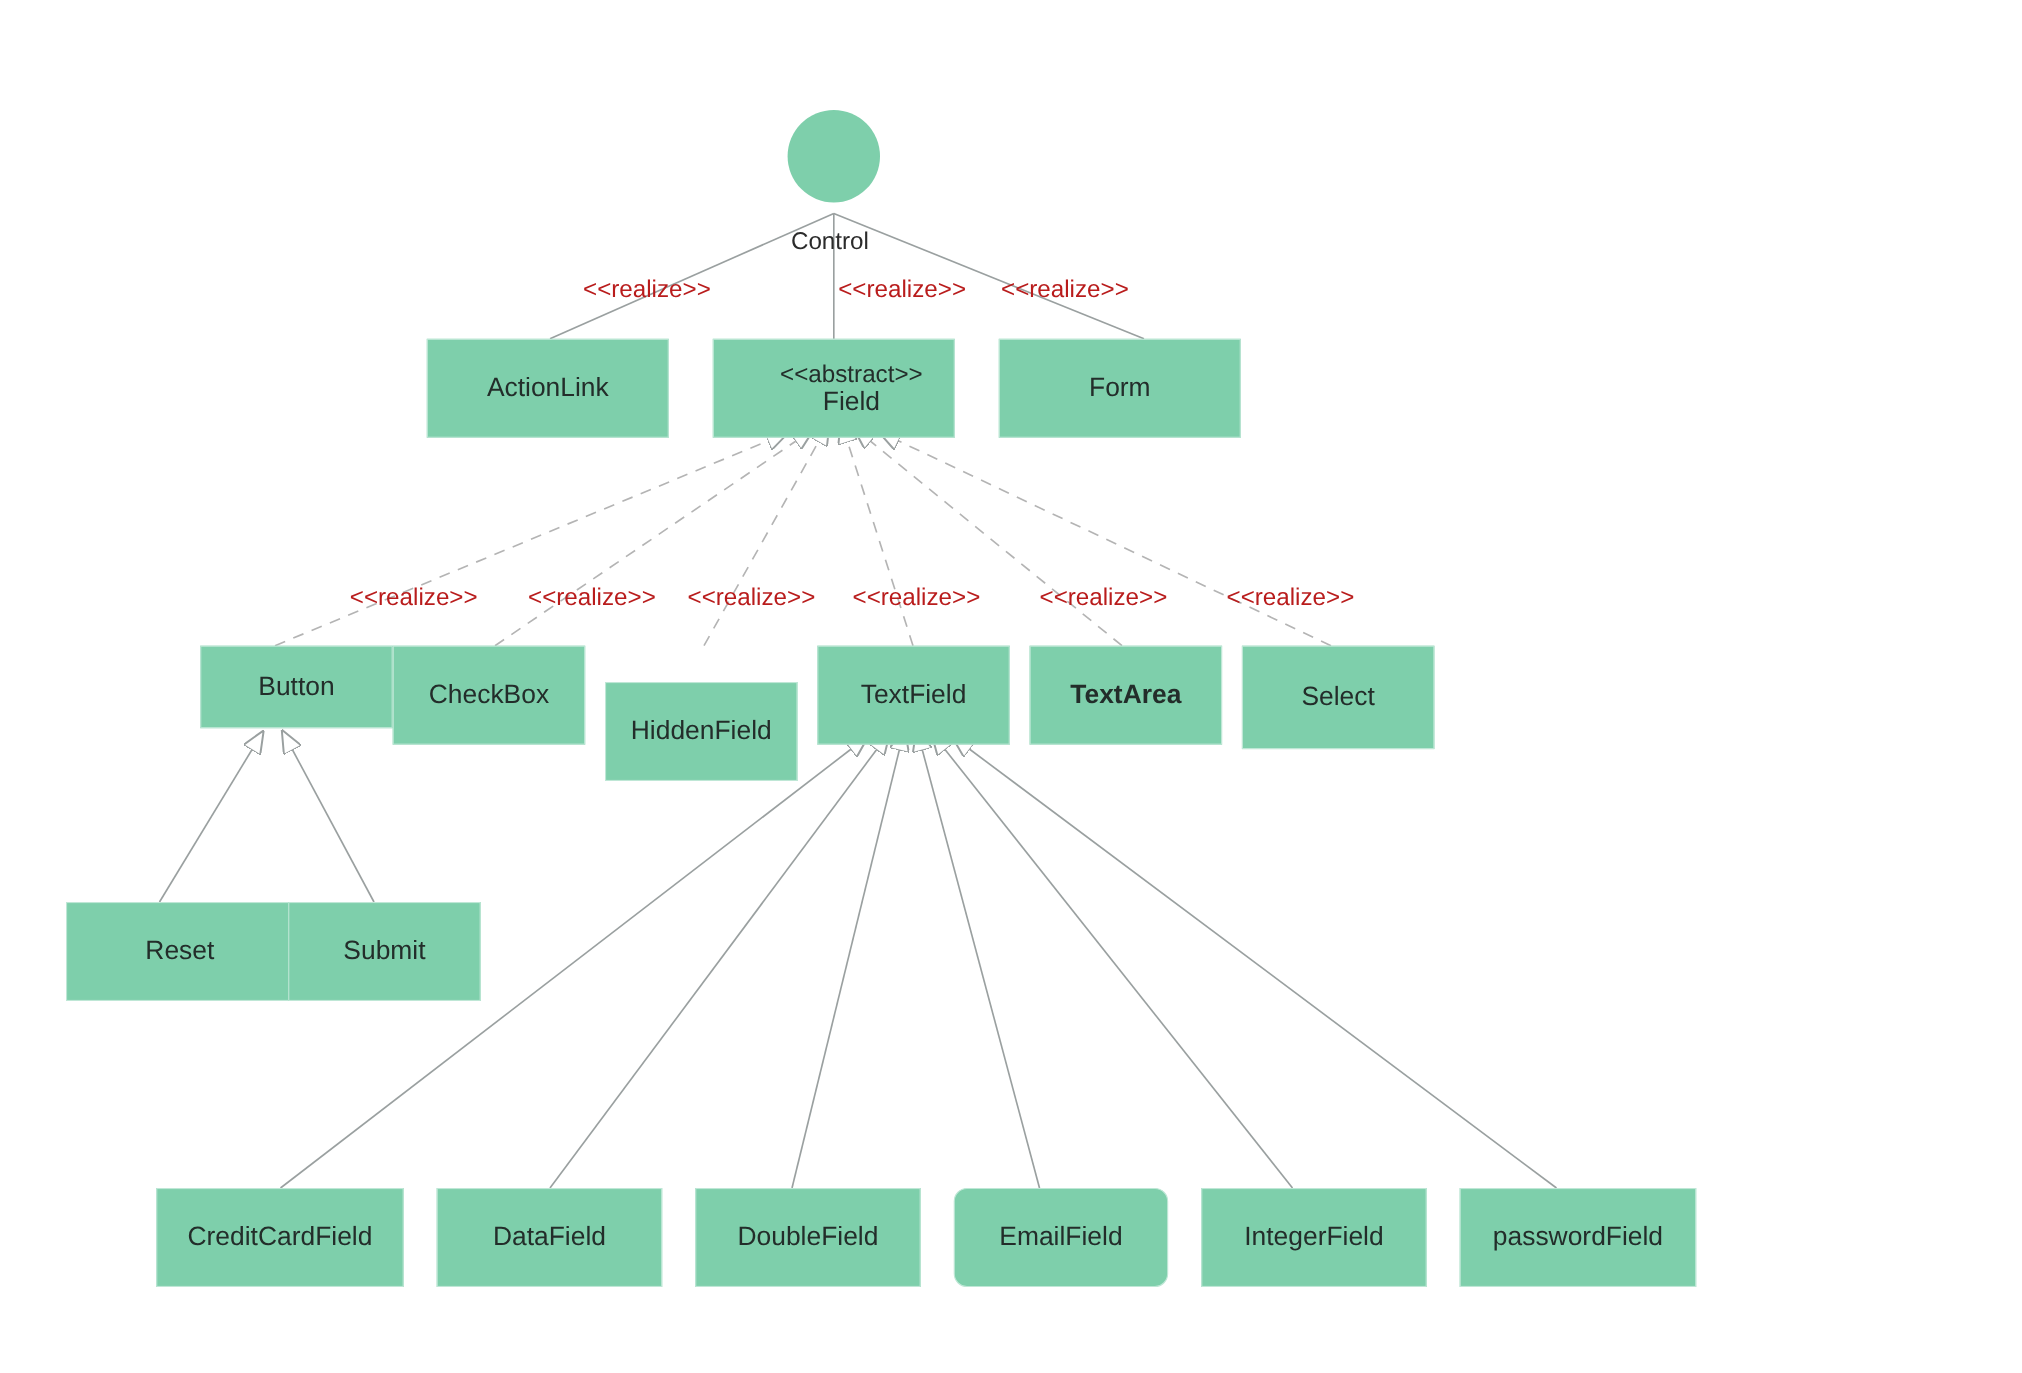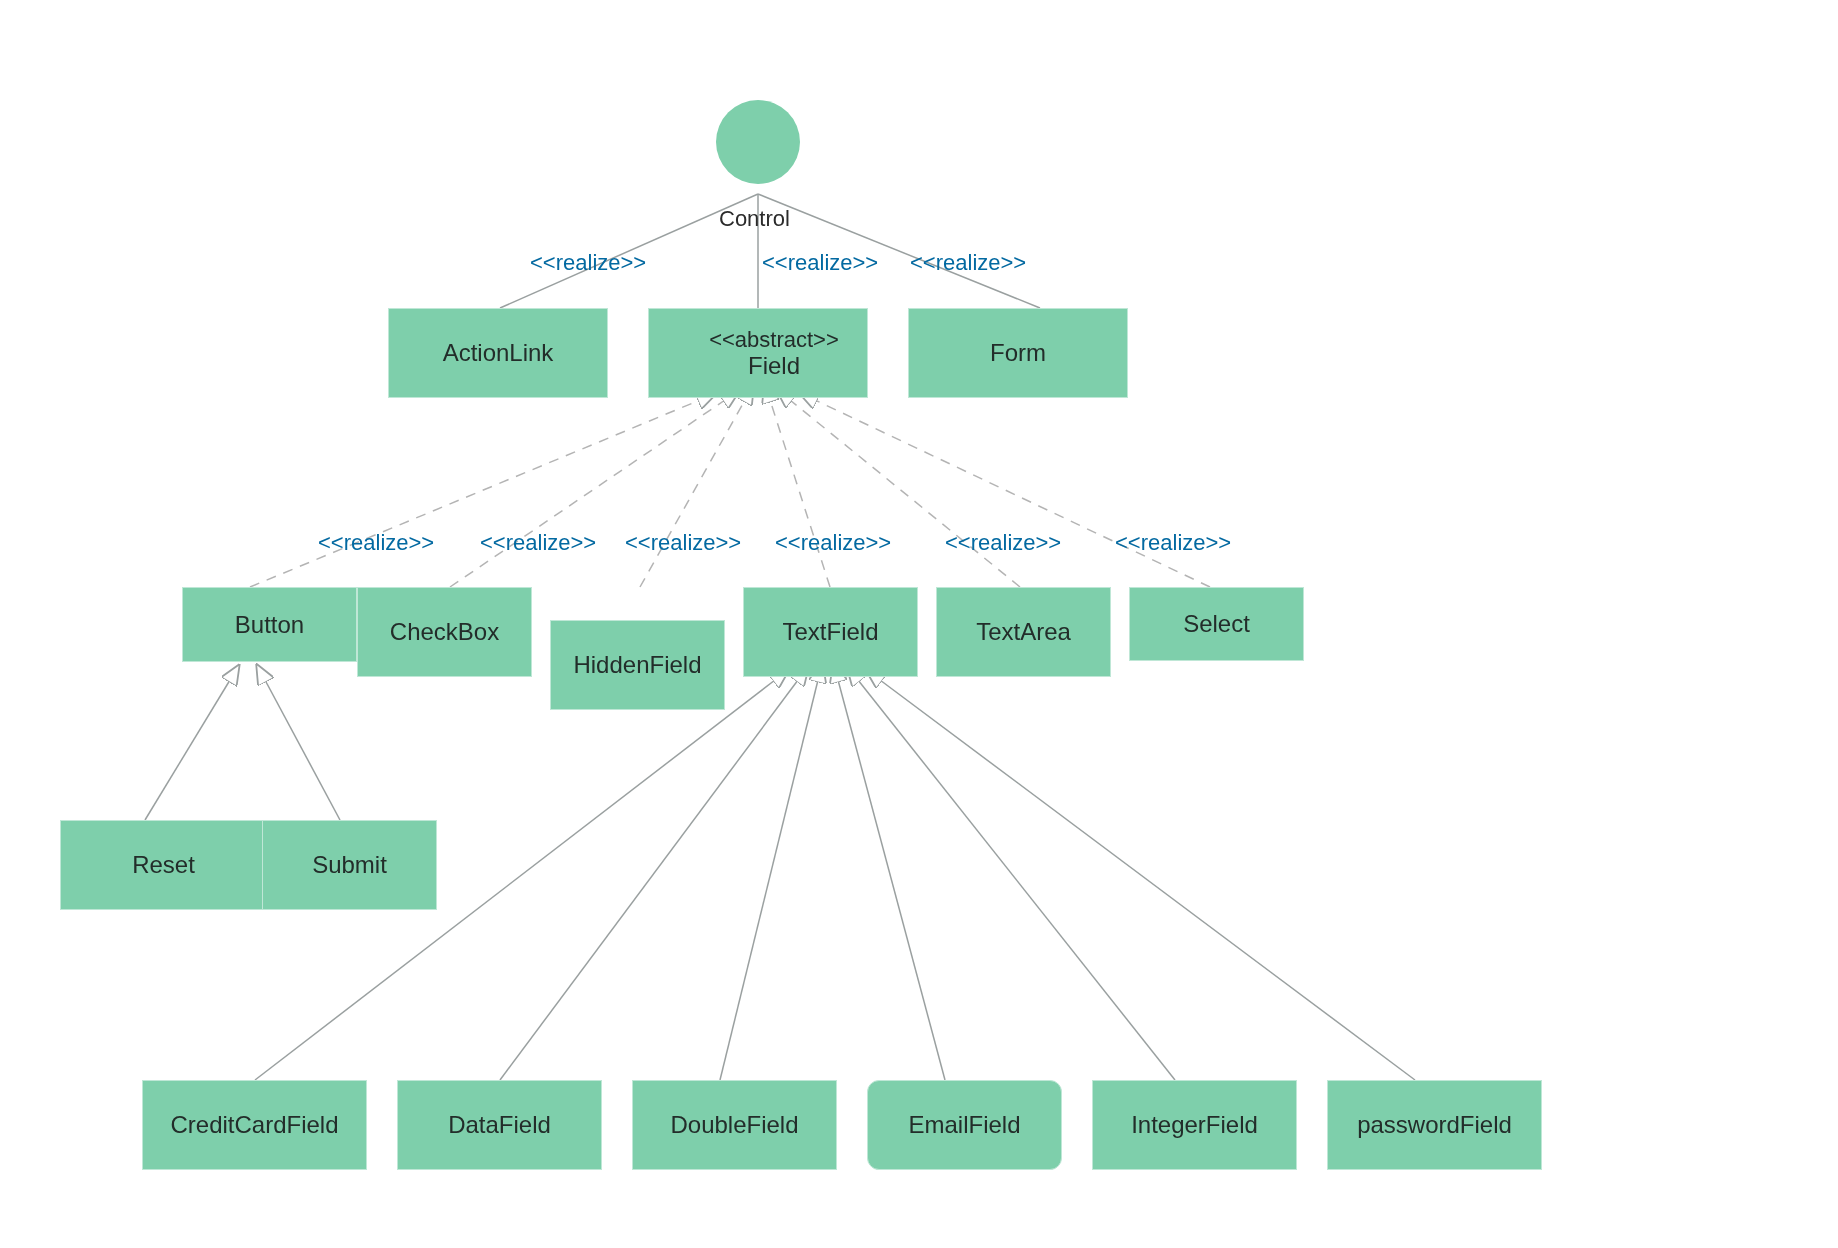--- a/index.html
+++ b/index.html
@@ -37,21 +37,21 @@
     border-radius: 50%;
   }
   .control-label {
     position: absolute;
     font-size: 22px;
     color: #2b2b2b;
   }
   .realize-label {
     position: absolute;
     font-size: 22px;
-    color: #0369a1;
+    color: #b91c1c;
     white-space: nowrap;
   }
   .box span {
     font-size: 24px;
     color: #232d2a;
   }
   .box .two-line {
     display: block;
   }
 </style>
@@ -119,24 +119,24 @@
 </div>
 <div class="node box" style="left:357px; top:587px; width:175px; height:90px;">
   <span>CheckBox</span>
 </div>
 <div class="node box" style="left:550px; top:620px; width:175px; height:90px;">
   <span>HiddenField</span>
 </div>
 <div class="node box" style="left:743px; top:587px; width:175px; height:90px;">
   <span>TextField</span>
 </div>
-<div class="node box" style="left:936px; top:587px; width:175px; height:90px;">
+<div class="node box" style="left:936px; top:587px; width:175px; height:90px;font-weight:bold;">
   <span>TextArea</span>
 </div>
-<div class="node box" style="left:1129px; top:587px; width:175px; height:74px;">
+<div class="node box" style="left:1129px; top:587px; width:175px; height:94px;">
   <span>Select</span>
 </div>
 
 <div class="node box" style="left:60px; top:820px; width:207px; height:90px;">
   <span>Reset</span>
 </div>
 <div class="node box" style="left:262px; top:820px; width:175px; height:90px;">
   <span>Submit</span>
 </div>
 

